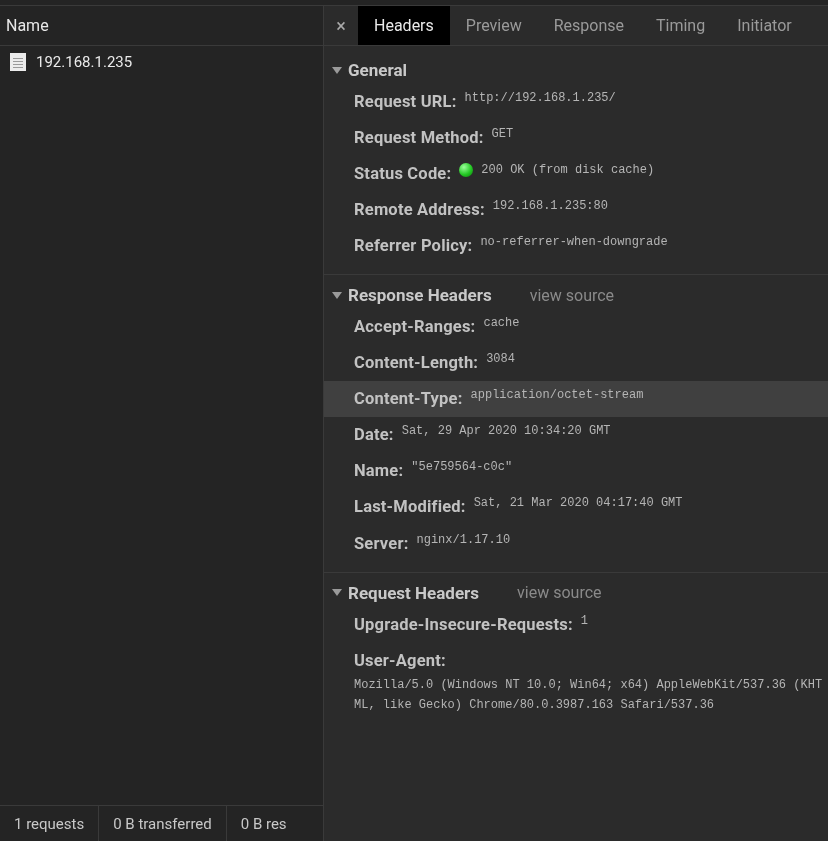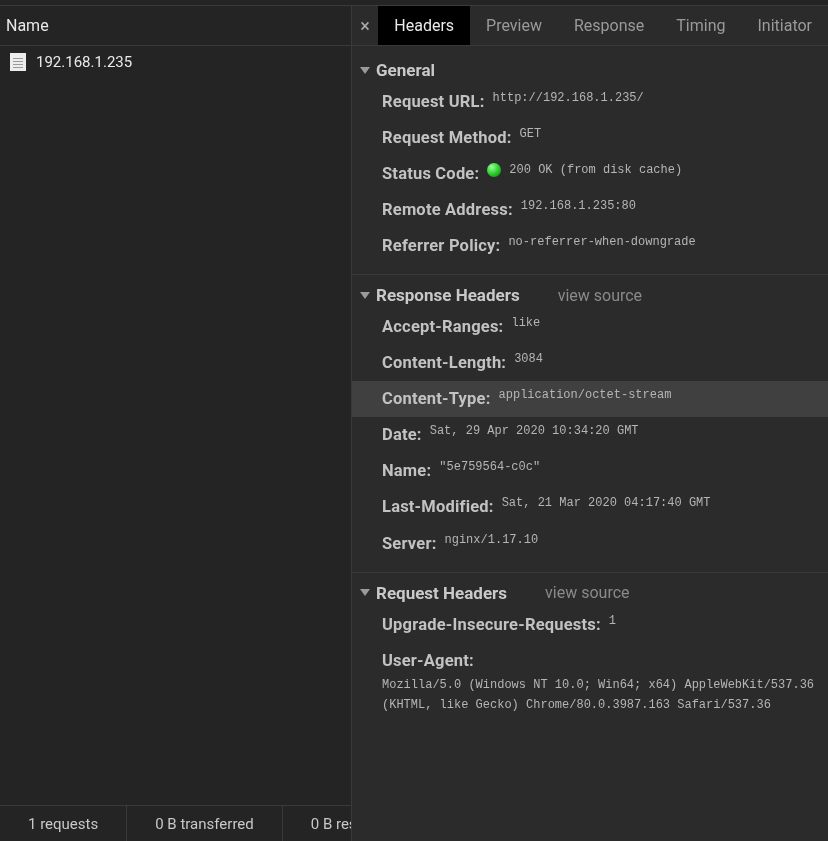--- a/index.html
+++ b/index.html
@@ -16,21 +16,21 @@
     height: 6px;
     background: #242424;
     border-bottom: 1px solid #3a3a3a;
   }
   .app {
     display: flex;
     height: calc(100% - 6px);
   }
   
   .left {
-    width: 352px;
+    width: 324px;
     display: flex;
     flex-direction: column;
     border-right: 1px solid #3a3a3a;
     background: #242424;
   }
   .left-header {
     height: 40px;
     display: flex;
     align-items: center;
     padding: 0 6px;
@@ -72,21 +72,21 @@
     height: 36px;
     border-top: 1px solid #3a3a3a;
     display: flex;
     align-items: center;
     color: #c8c8c8;
     font-size: 15px;
     white-space: nowrap;
     overflow: hidden;
   }
   .fstat {
-    padding: 0 28px;
+    padding: 0 14px;
     height: 100%;
     display: flex;
     align-items: center;
     border-right: 1px solid #3a3a3a;
   }
   .fstat:last-child { border-right: none; }
   
   .right {
     flex: 1;
     display: flex;
@@ -251,21 +251,21 @@
       </div>
 
       <div class="section-block">
         <div class="section-header">
           <span class="caret"></span>
           <span class="section-title">Response Headers</span>
           <span class="view-source">view source</span>
         </div>
         <div class="kv">
           <span class="k">Accept-Ranges:</span>
-          <span class="v">like</span>
+          <span class="v">cache</span>
         </div>
         <div class="kv">
           <span class="k">Content-Length:</span>
           <span class="v">3084</span>
         </div>
         <div class="kv highlight">
           <span class="k">Content-Type:</span>
           <span class="v">application/octet-stream</span>
         </div>
         <div class="kv">

